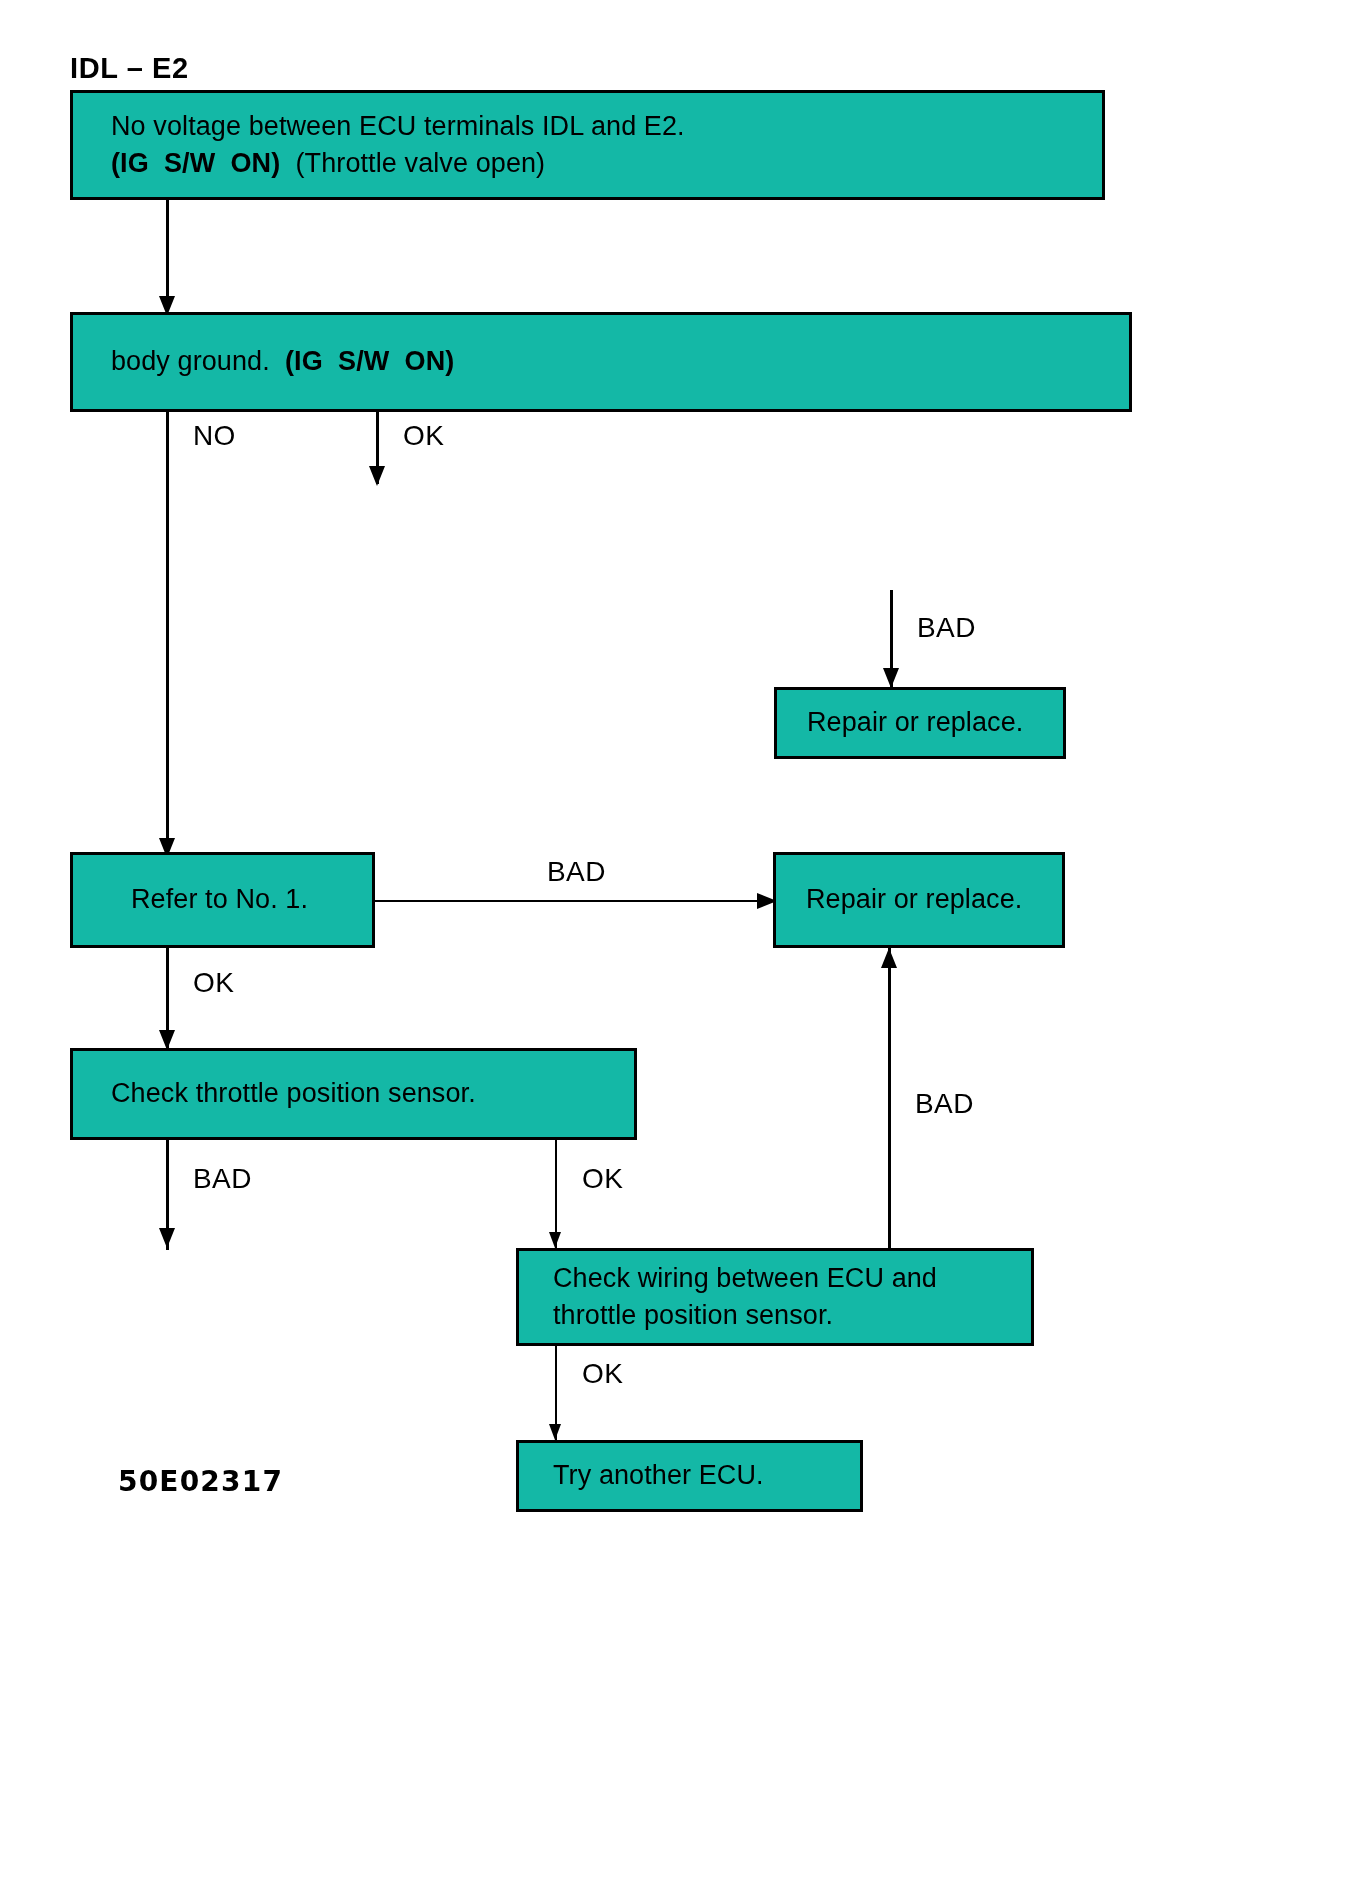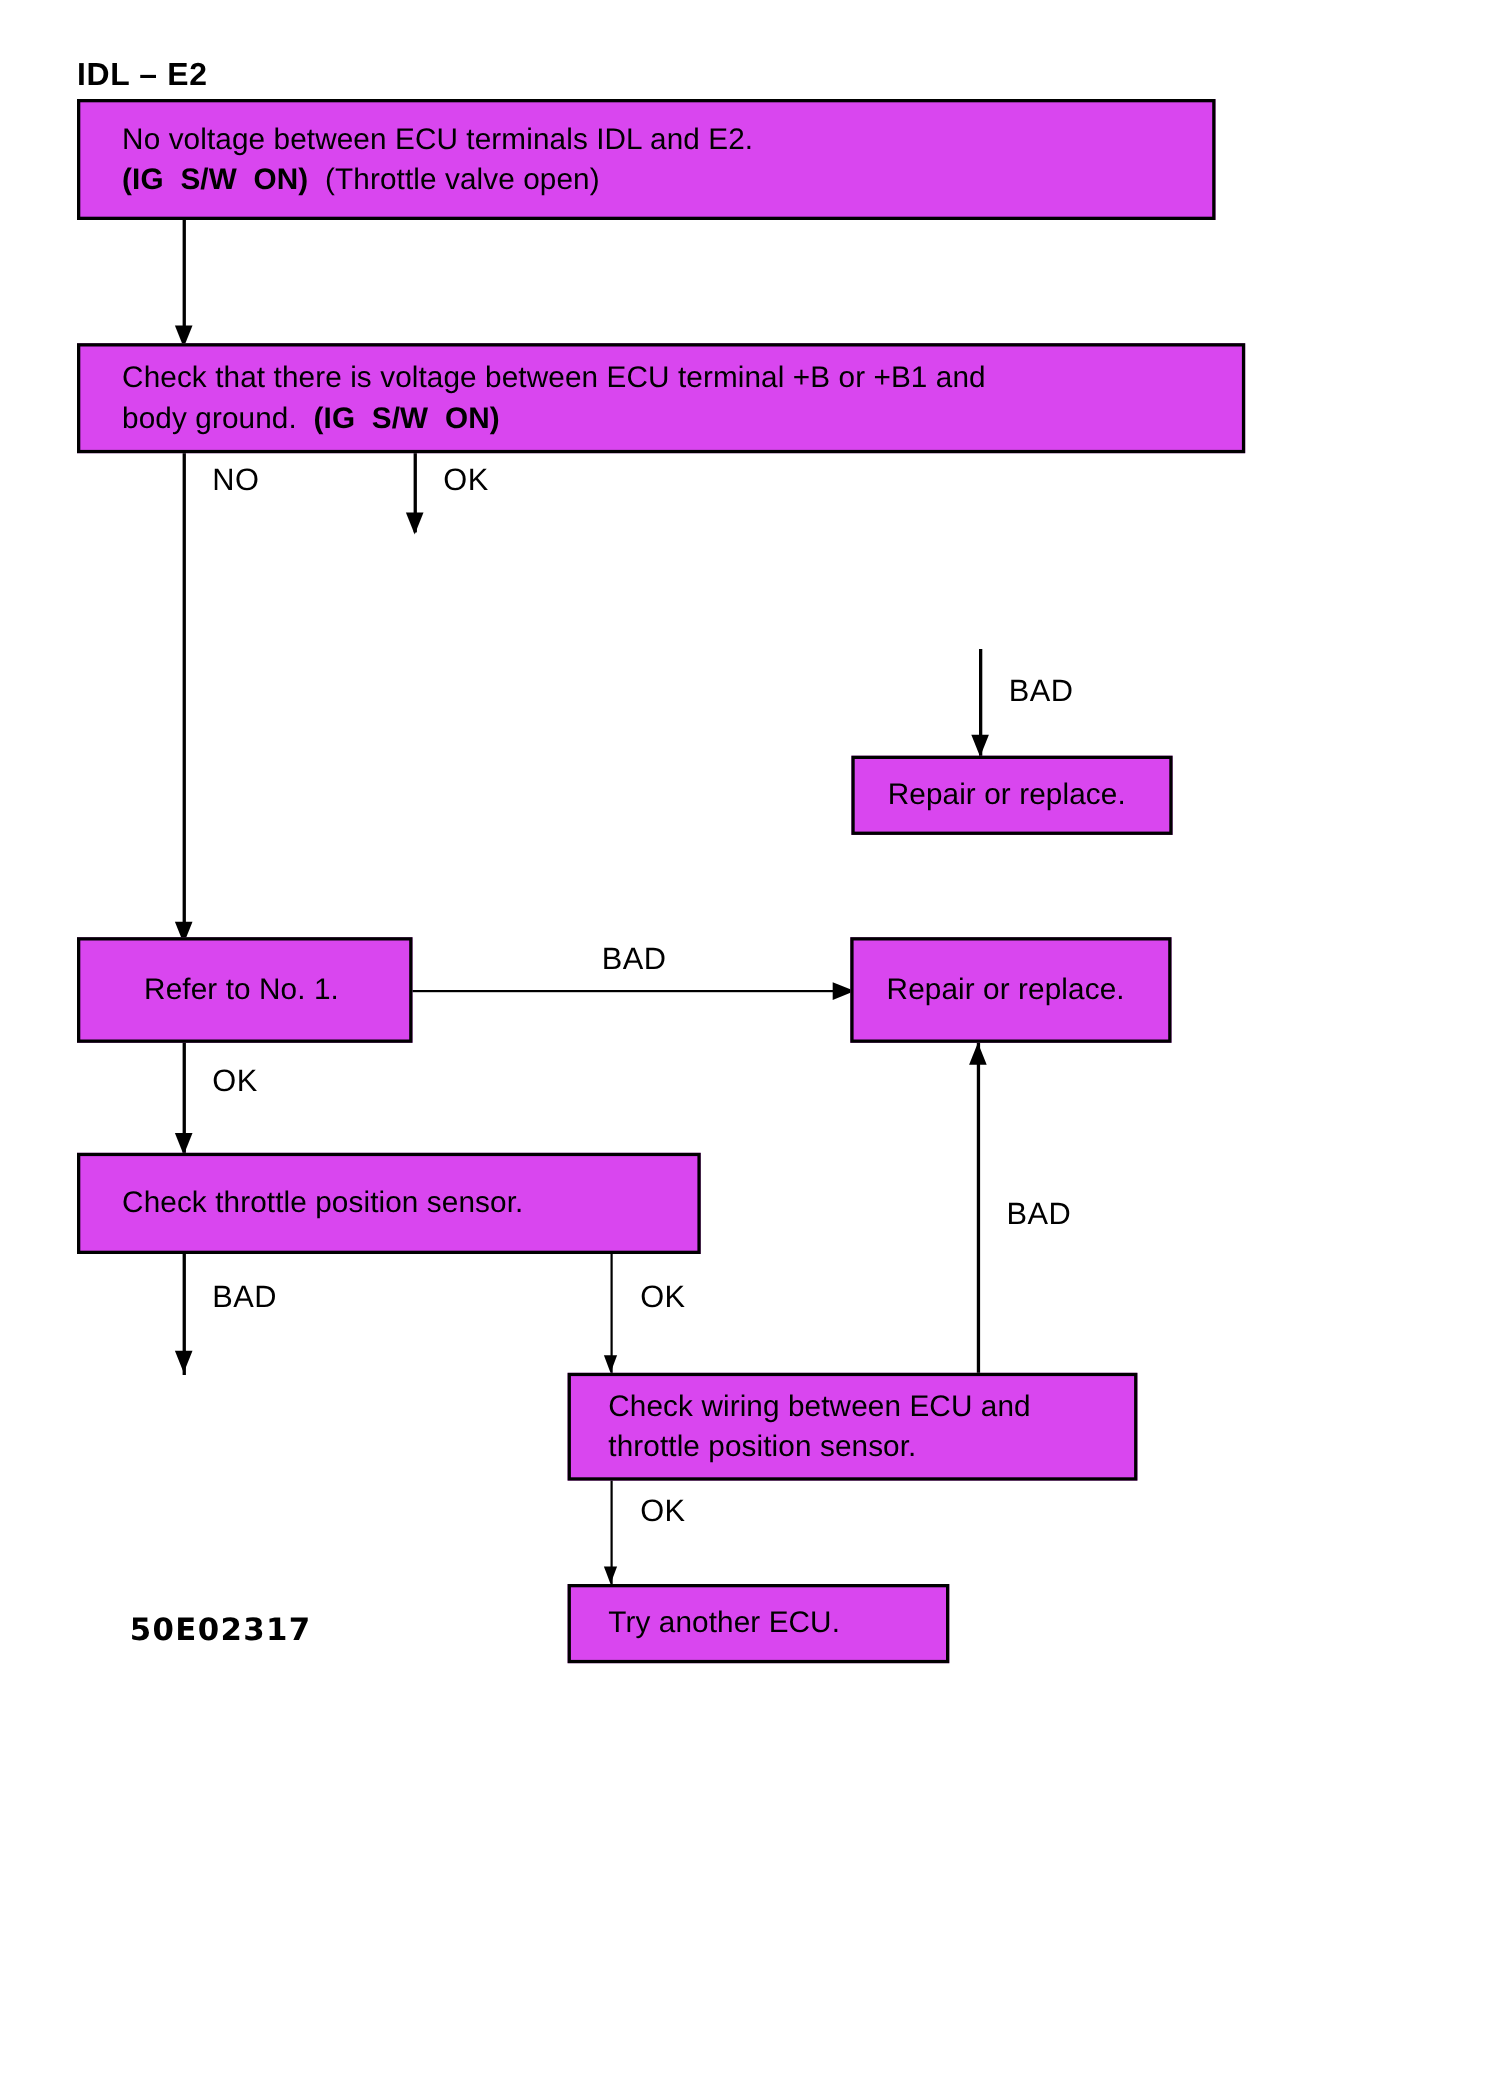--- a/index.html
+++ b/index.html
@@ -17,21 +17,21 @@
     width: 1370px;
     height: 1894px;
     background: #ffffff;
     overflow: hidden;
   }
   
   .box {
     position: absolute;
     box-sizing: border-box;
     border: 3px solid #000000;
-    background: #d946ef;
+    background: #14b8a6;
     display: flex;
     flex-direction: column;
     justify-content: center;
     font-size: 27px;
     line-height: 1.38;
     padding: 6px 0 6px 38px;
     letter-spacing: 0.1px;
   }
   .box .line {
     display: block;
@@ -131,21 +131,20 @@
 
   <div class="box" style="left:70px; top:90px; width:1035px; height:110px;">
     <span class="line">No voltage between ECU terminals IDL and E2.</span>
     <span class="line"><b>(IG  S/W  ON)</b><span>  (Throttle valve open)</span></span>
   </div>
 
   <div class="vline" style="left:166px; top:200px; height:108px;"></div>
   <div class="arrow-down" style="left:159px; top:296px;"></div>
 
   <div class="box" style="left:70px; top:312px; width:1062px; height:100px;">
-    <span class="line">Check that there is voltage between ECU terminal +B or +B1 and</span>
     <span class="line"><span>body ground.  </span><b>(IG  S/W  ON)</b></span>
   </div>
 
   <div class="vline" style="left:166px; top:412px; height:440px;"></div>
   <div class="arrow-down" style="left:159px; top:838px;"></div>
   <div class="edge-label" style="left:193px; top:420px;">NO</div>
 
   <div class="vline" style="left:376px; top:412px; height:72px;"></div>
   <div class="arrow-down" style="left:369px; top:466px;"></div>
   <div class="edge-label" style="left:403px; top:420px;">OK</div>

